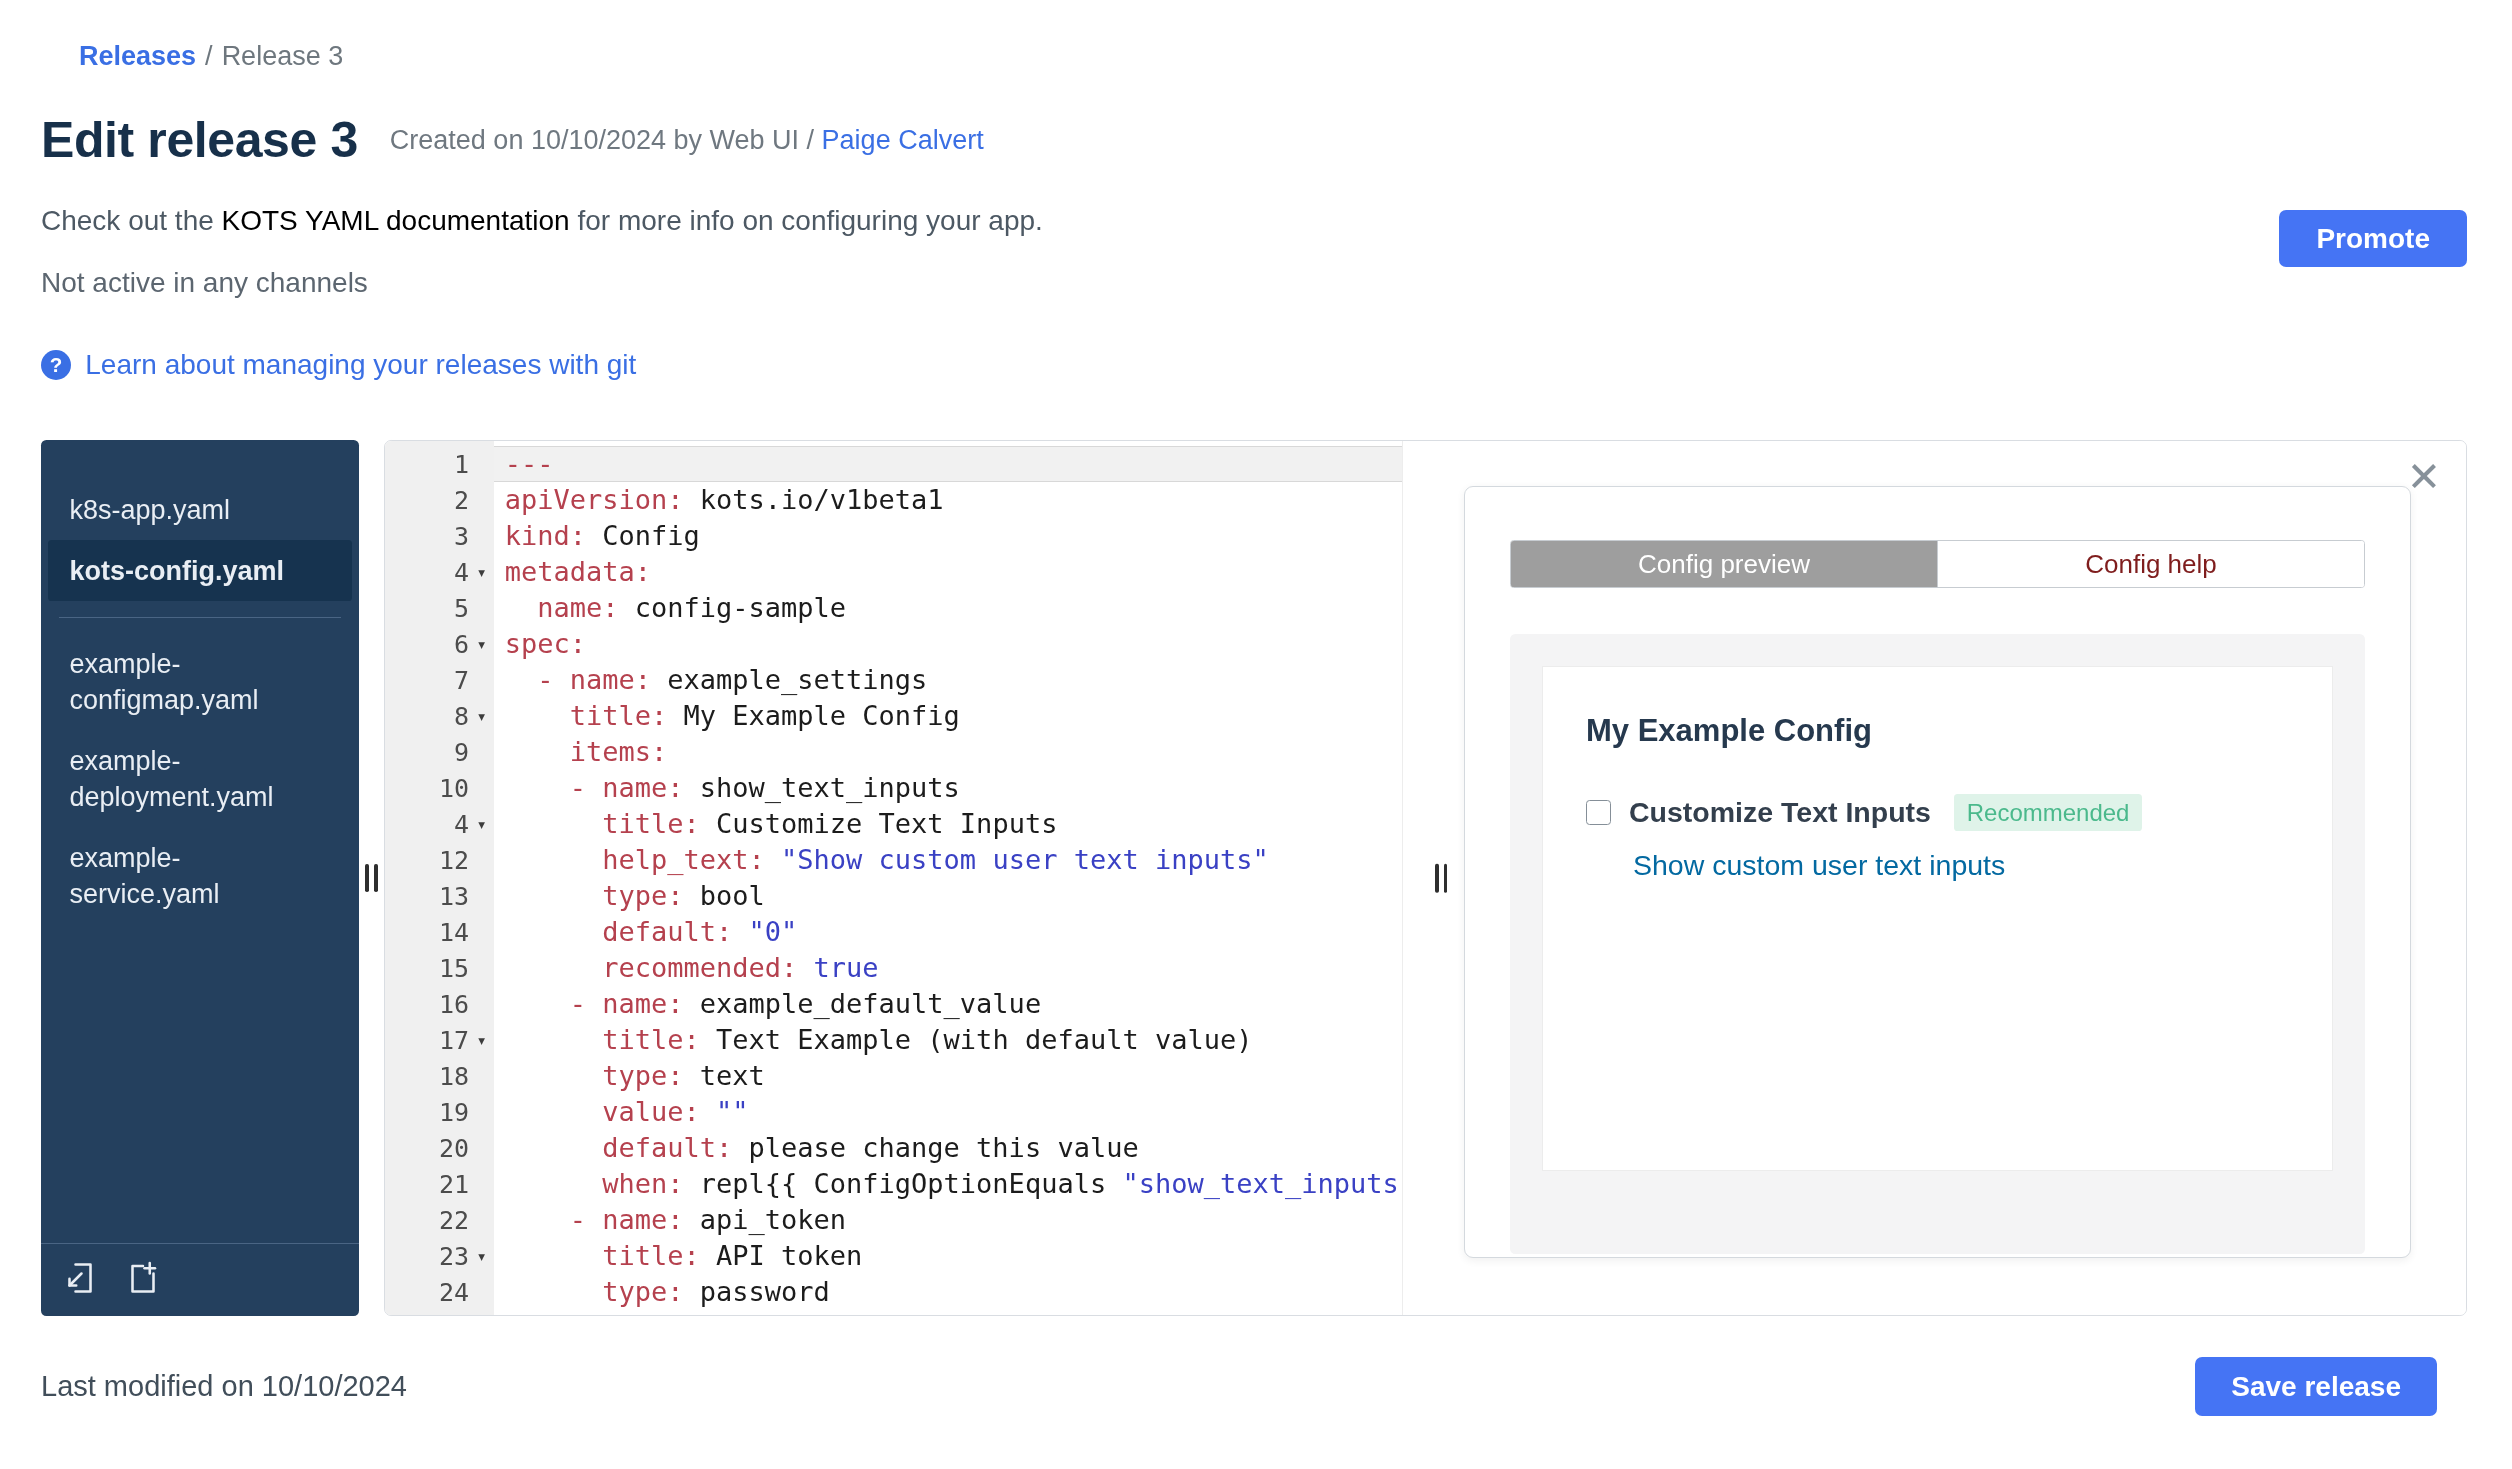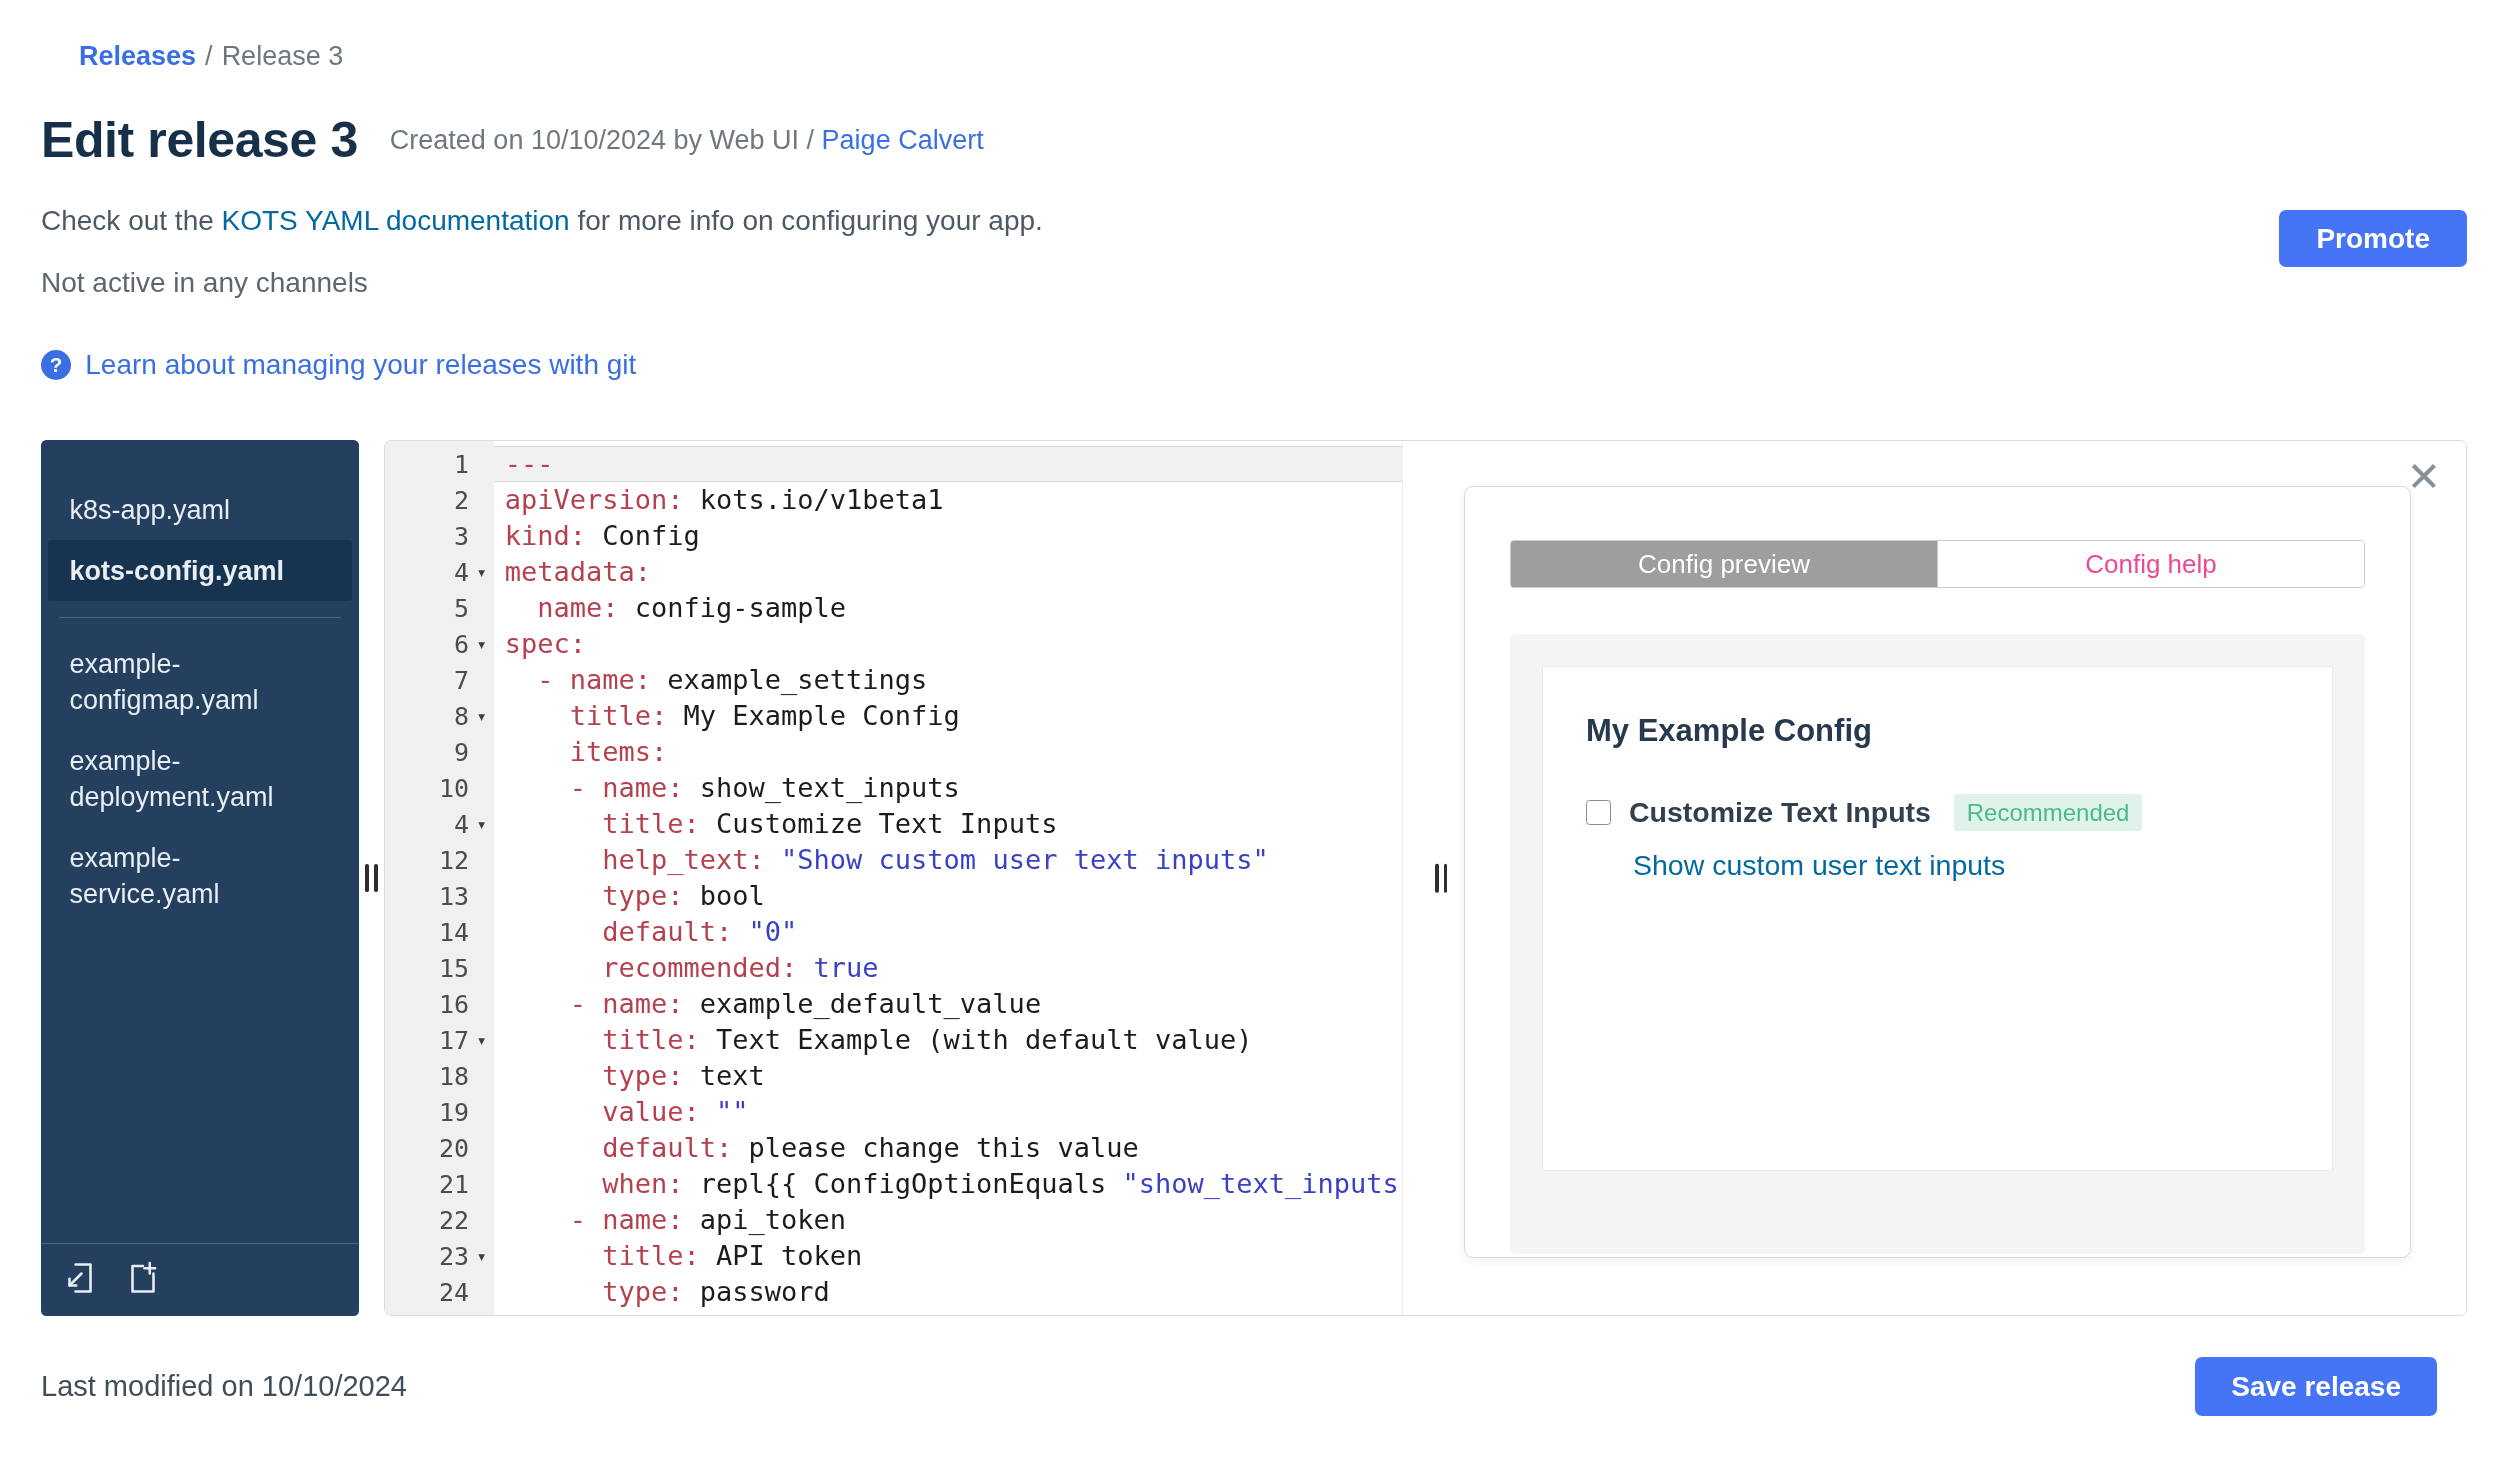--- a/index.html
+++ b/index.html
@@ -16,21 +16,21 @@
   .breadcrumb { font-size:27px; color:#6e777e; }
   .breadcrumb .link { color:#3a6fe4; text-decoration:none; font-weight:600; cursor:pointer;margin-left:38px; }
   .breadcrumb .sep { margin:0 9px; color:#6e777e; }
 
   .title-row { margin-top:39px; display:flex; align-items:center; gap:32px; }
   .page-title { font-size:50px; font-weight:700; color:#17304a; margin:0; letter-spacing:-0.4px; }
   .created { font-size:27px; color:#6f7880; }
   .created a { color:#3a6fe4; text-decoration:none; cursor:pointer; }
 
   .docs-row { margin-top:36px; font-size:28px; color:#4d5964; }
-  .docs-row a { color:#0369a1; text-decoration:none; cursor:pointer; }
+  .docs-row a { color:#000000; text-decoration:none; cursor:pointer; }
   .status-row { margin-top:30px; font-size:28px; color:#5c6670; }
 
   .git-row { margin-top:50px; display:flex; align-items:center; gap:14.3px; font-size:28px; }
   .q-icon { display:inline-flex; width:30px; height:30px; border-radius:50%;
     background:#3a6fe4; color:#fff; font-size:20.5px; font-weight:700;
     align-items:center; justify-content:center; cursor:pointer; }
   .git-row a { color:#3a6fe4; text-decoration:none; cursor:pointer; }
 
   .btn { border:none; border-radius:7.1px; background:#4574f4; color:#fff;
     font-family:"Liberation Sans", sans-serif; font-weight:700; cursor:pointer; }
@@ -74,21 +74,21 @@
   .preview-pane { flex:1; position:relative; background:#fff; border-left:0.9px solid #ededed; }
   .code-resize { position:absolute; left:1050px; top:50%; transform:translateY(-50%); z-index:5; }
 
   .close-x { position:absolute; top:16px; right:25px; font-size:41px; line-height:41px;
     color:#87919a; cursor:pointer; font-weight:400; }
 
   .preview-card { margin:45px 55px 0 61px; height:772px;
     border:0.9px solid #d4d9de; border-radius:9px; background:#fff;
     box-shadow:0 2.7px 9px rgba(0,0,0,0.06); padding:53px 45px 1.8px; }
   .tabs { display:flex; height:48px; border:0.9px solid #c7ccd1; border-radius:3.6px; overflow:hidden; }
-  .tab { flex:1; border:none; background:#fff; color:#ec4899; font-size:26px;
+  .tab { flex:1; border:none; background:#fff; color:#7f1d1d; font-size:26px;
     font-family:"Liberation Sans", sans-serif; cursor:pointer; }
   .tab.active { background:#9e9e9e; color:#ffffff; }
   .tab + .tab { border-left:0.9px solid #c7ccd1; }
 
   .config-area { margin-top:46px; height:620px; background:#f4f4f5; border-radius:5.3px; padding:32px; }
   .config-card { background:#fff; border:0.9px solid #ececec; height:505px; padding:46px 43px; }
   .config-card h3 { margin:0 0 45px; font-size:31px; font-weight:700; color:#26394e; }
   .cfg-row { display:flex; align-items:center; gap:18px; }
   .checkbox { width:25px; height:25px; flex:none; border:1.8px solid #858f98; border-radius:3.6px;
     background:#fff; cursor:pointer; }

